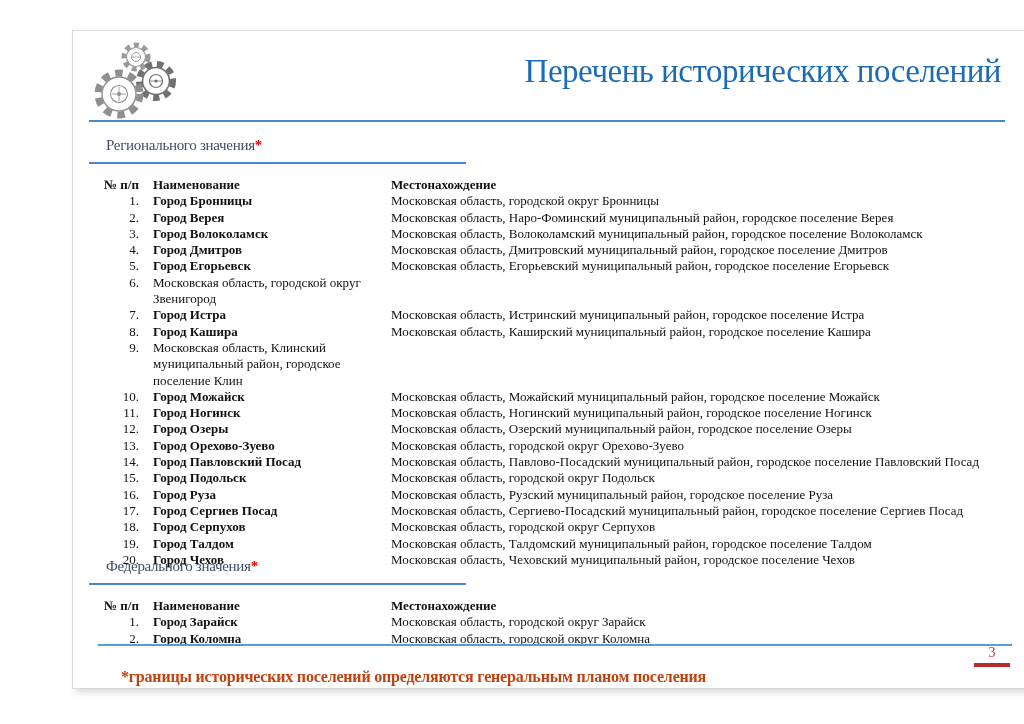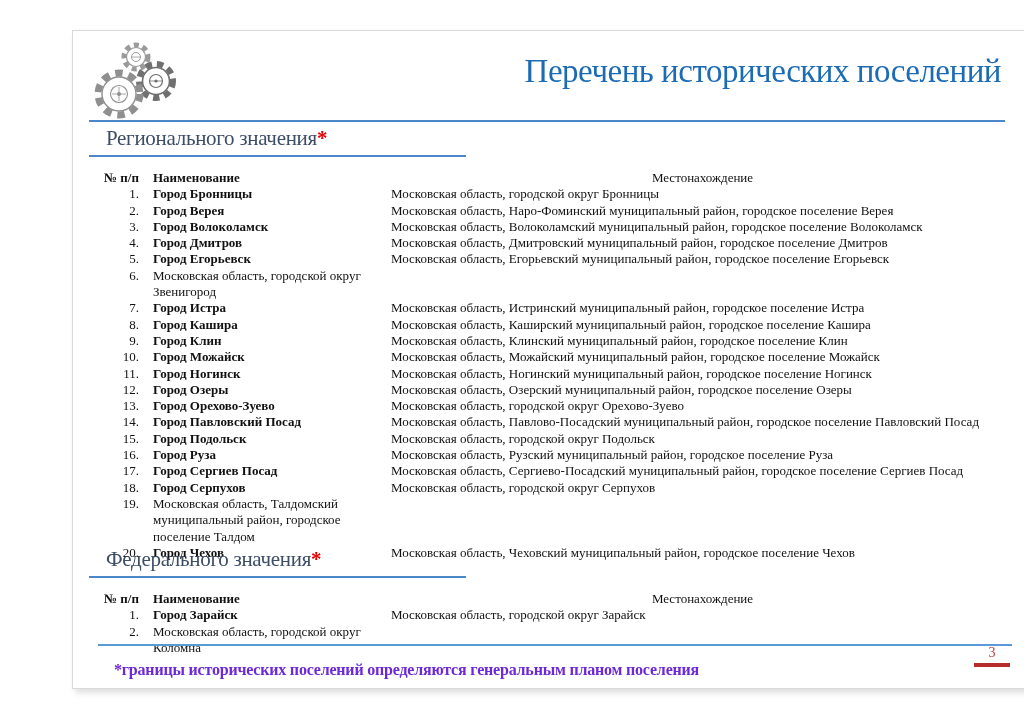--- a/index.html
+++ b/index.html
@@ -17,36 +17,36 @@
   .title{
     position:absolute;top:22px;right:30px;margin:0;
     font-size:33px;font-weight:normal;line-height:1.15;
     color:#1b6bb5;letter-spacing:-0.5px;white-space:nowrap;
   }
   .title-rule{position:absolute;top:89px;left:16px;right:26px;height:2px;background:#4a86c8;}
   .section{position:absolute;left:16px;right:17px;}
   .sec-regional{top:94px;}
   .sec-federal{top:515px;}
   .sec-heading{
-    margin:0 0 0 17px;font-size:21px;font-weight:normal;line-height:26px;
+    margin:7px 0 0 17px;font-size:15px;font-weight:normal;line-height:26px;
     color:#3d4d66;letter-spacing:-0.3px;
   }
   .sec-heading .ast{color:#e60000;font-weight:bold;}
   .sec-rule{width:377px;height:2px;background:#4a86c8;margin:4px 0 0 0;}
   .tbl{margin:13px 0 0 15px;font-size:13px;line-height:16.3px;}
   .trow{display:grid;grid-template-columns:35px 224px 1fr;column-gap:14px;}
   .c-num{text-align:right;}
   .c-name{font-weight:bold;}
   .thead .c-num{text-align:left;font-weight:bold;}
   .thead .c-name{text-align:left;padding-right:64px;font-weight:bold;}
-  .thead .c-loc{text-align:center;font-weight:normal;}
+  .thead .c-loc{font-weight:bold;}
   .footer-rule{position:absolute;top:613px;left:25px;right:19px;height:2px;background:#5b9bd5;}
   .footnote{
-    position:absolute;top:622px;left:33px;margin:8px;
-    font-size:16px;font-weight:bold;color:#6d28d9;letter-spacing:-0.2px;white-space:nowrap;
+    position:absolute;top:622px;left:33px;margin:15px;
+    font-size:16px;font-weight:bold;color:#c2410c;letter-spacing:-0.2px;white-space:nowrap;
   }
   .pagenum{position:absolute;top:614px;right:21px;width:36px;text-align:center;
     font-size:14px;color:#c23b3b;}
   .pagenum-rule{height:4px;background:#b52c2c;margin-top:2px;}
 </style>
 </head>
 <body>
 
 <div class="slide">
 
@@ -123,21 +123,20 @@
           <span class="c-name">Город Истра</span>
           <span class="c-loc">Московская область, Истринский муниципальный район, городское поселение Истра</span>
         </div>
         <div class="trow">
           <span class="c-num">8.</span>
           <span class="c-name">Город Кашира</span>
           <span class="c-loc">Московская область, Каширский муниципальный район, городское поселение Кашира</span>
         </div>
         <div class="trow">
           <span class="c-num">9.</span>
-          <span class="c-name">Город Клин</span>
           <span class="c-loc">Московская область, Клинский муниципальный район, городское поселение Клин</span>
         </div>
         <div class="trow">
           <span class="c-num">10.</span>
           <span class="c-name">Город Можайск</span>
           <span class="c-loc">Московская область, Можайский муниципальный район, городское поселение Можайск</span>
         </div>
         <div class="trow">
           <span class="c-num">11.</span>
           <span class="c-name">Город Ногинск</span>
@@ -173,20 +172,21 @@
           <span class="c-name">Город Сергиев Посад</span>
           <span class="c-loc">Московская область, Сергиево-Посадский муниципальный район, городское поселение Сергиев Посад</span>
         </div>
         <div class="trow">
           <span class="c-num">18.</span>
           <span class="c-name">Город Серпухов</span>
           <span class="c-loc">Московская область, городской округ Серпухов</span>
         </div>
         <div class="trow">
           <span class="c-num">19.</span>
+          <span class="c-name">Город Талдом</span>
           <span class="c-loc">Московская область, Талдомский муниципальный район, городское поселение Талдом</span>
         </div>
         <div class="trow">
           <span class="c-num">20.</span>
           <span class="c-name">Город Чехов</span>
           <span class="c-loc">Московская область, Чеховский муниципальный район, городское поселение Чехов</span>
         </div>
       </div>
   </div>
 
@@ -199,20 +199,21 @@
         <span class="c-name">Наименование</span>
         <span class="c-loc">Местонахождение</span>
       </div>
     <div class="trow">
           <span class="c-num">1.</span>
           <span class="c-name">Город Зарайск</span>
           <span class="c-loc">Московская область, городской округ Зарайск</span>
         </div>
         <div class="trow">
           <span class="c-num">2.</span>
+          <span class="c-name">Город Коломна</span>
           <span class="c-loc">Московская область, городской округ Коломна</span>
         </div>
       </div>
   </div>
 
   <div class="footer-rule"></div>
   <p class="footnote">*границы исторических поселений определяются генеральным планом поселения</p>
 
   <div class="pagenum">
     <span>3</span>

